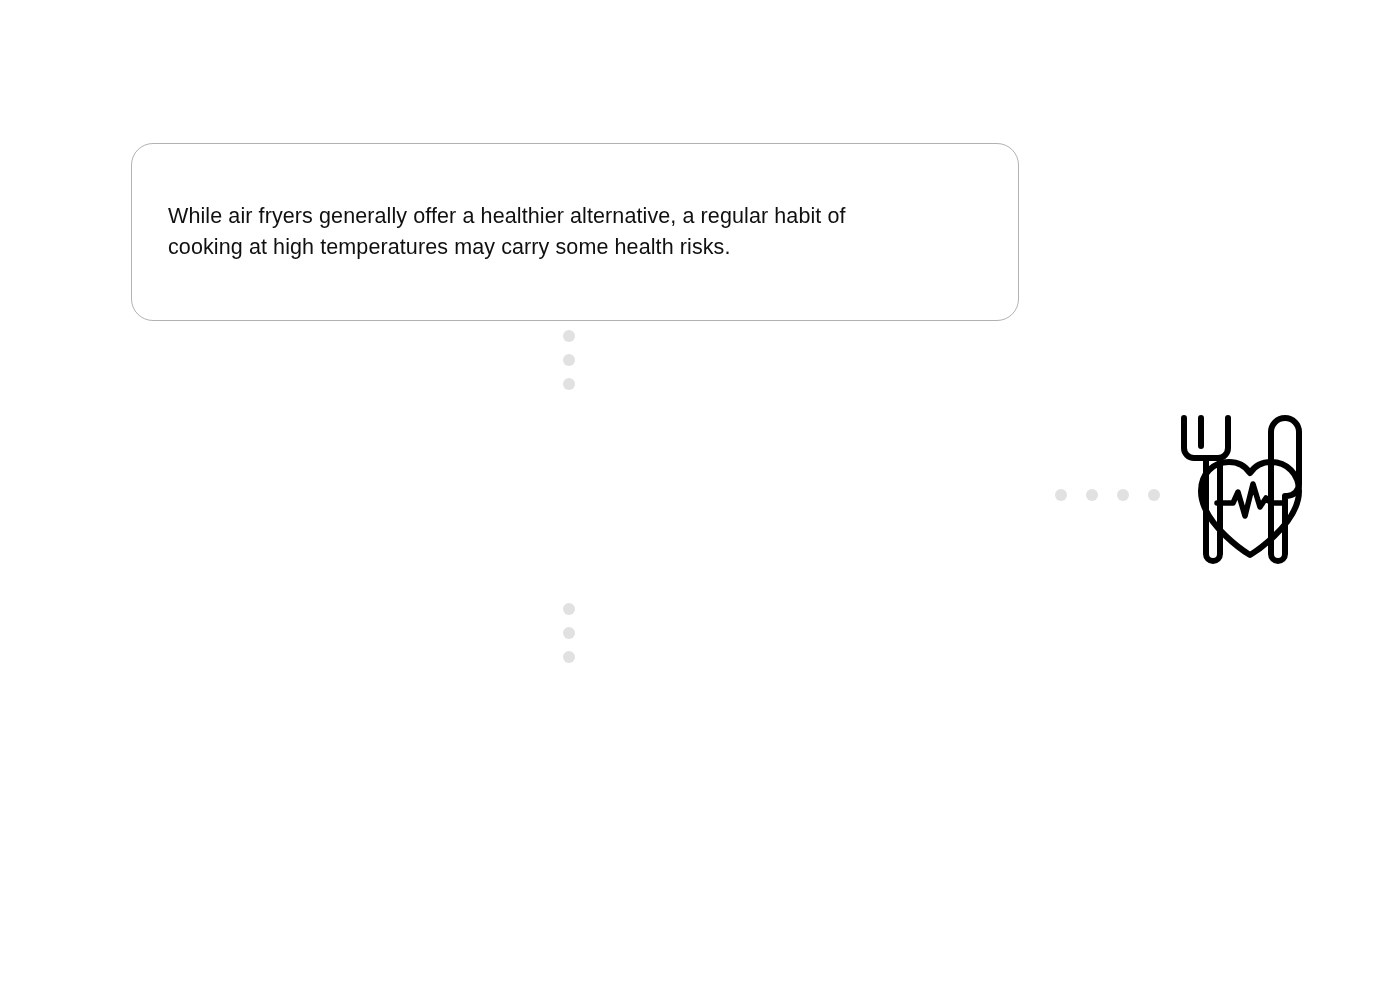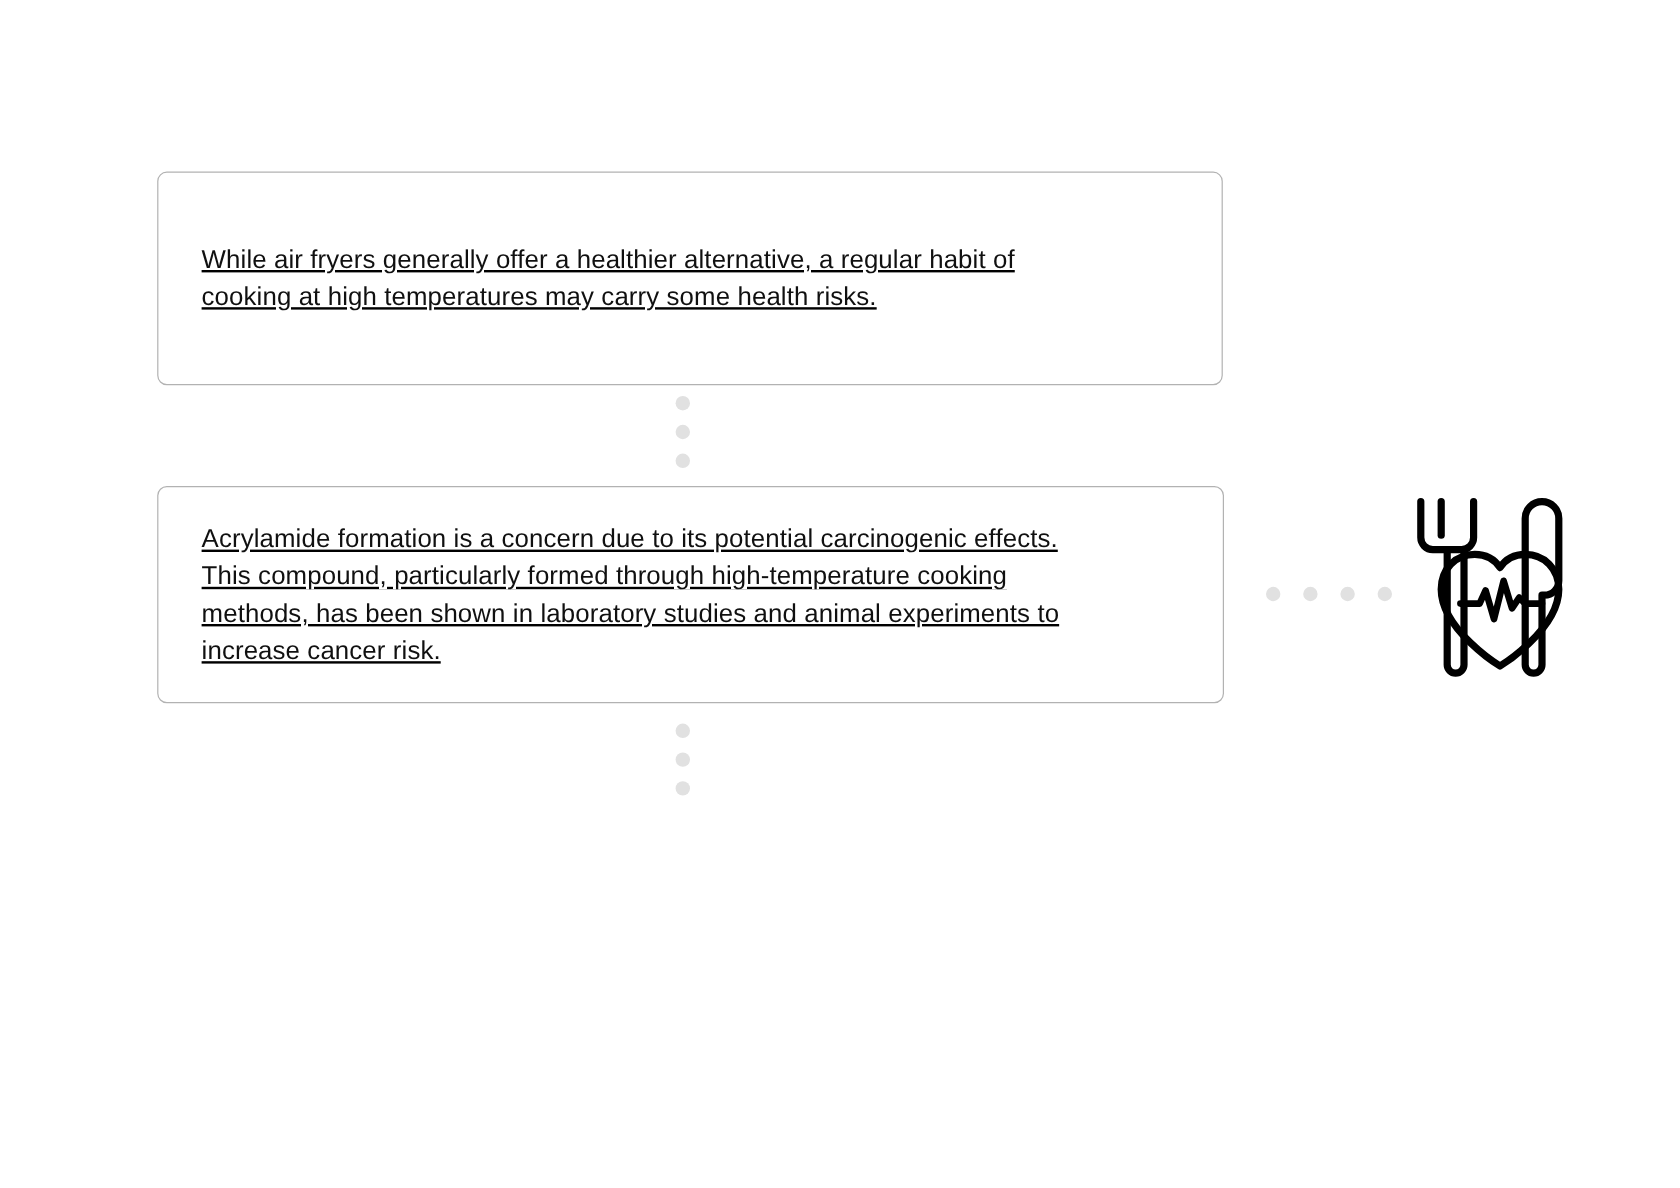--- a/index.html
+++ b/index.html
@@ -21,24 +21,23 @@
     background: #ffffff;
   }
 
   
   .card {
     position: absolute;
     left: 131px;
     box-sizing: border-box;
     background: #ffffff;
     border: 1px solid #b2b2b2;
-    border-radius: 8px;
+    border-radius: 22px;
     display: flex;
     align-items: center;
-    text-decoration: underline;
   }
   .card-text {
     margin: 0;
     padding: 0 34px 0 36px;
     font-size: 21.5px;
     line-height: 31px;
     color: #101010;
     letter-spacing: 0.1px;
     white-space: pre-line;
   }
@@ -105,26 +104,20 @@
     <p class="card-text">While air fryers generally offer a healthier alternative, a regular habit of
 cooking at high temperatures may carry some health risks.</p>
   </div>
 
   <div class="dots-vertical" id="dots-vertical-1">
     <span class="dot"></span>
     <span class="dot"></span>
     <span class="dot"></span>
   </div>
 
-  <div class="card" id="card-2">
-    <p class="card-text">Acrylamide formation is a concern due to its potential carcinogenic effects.
-This compound, particularly formed through high-temperature cooking
-methods, has been shown in laboratory studies and animal experiments to
-increase cancer risk.</p>
-  </div>
 
   <div class="dots-vertical" id="dots-vertical-2">
     <span class="dot"></span>
     <span class="dot"></span>
     <span class="dot"></span>
   </div>
 
 
   <div id="dots-horizontal">
     <span class="dot"></span>

